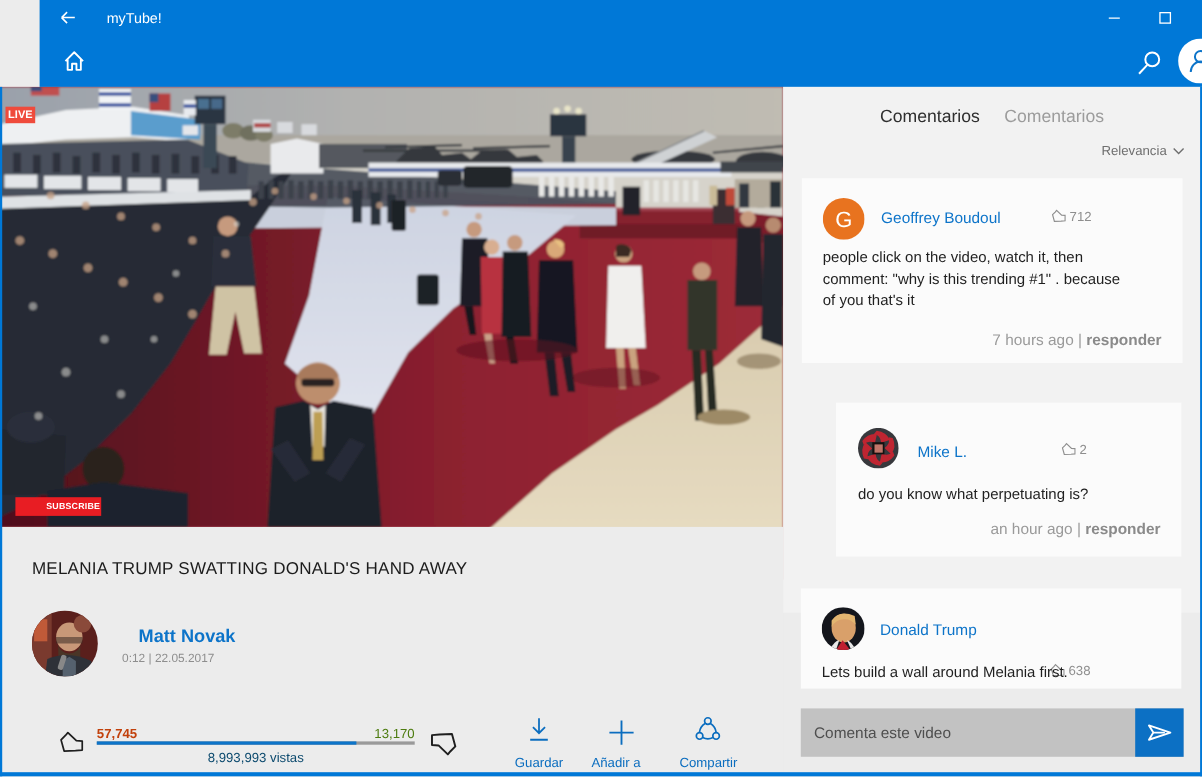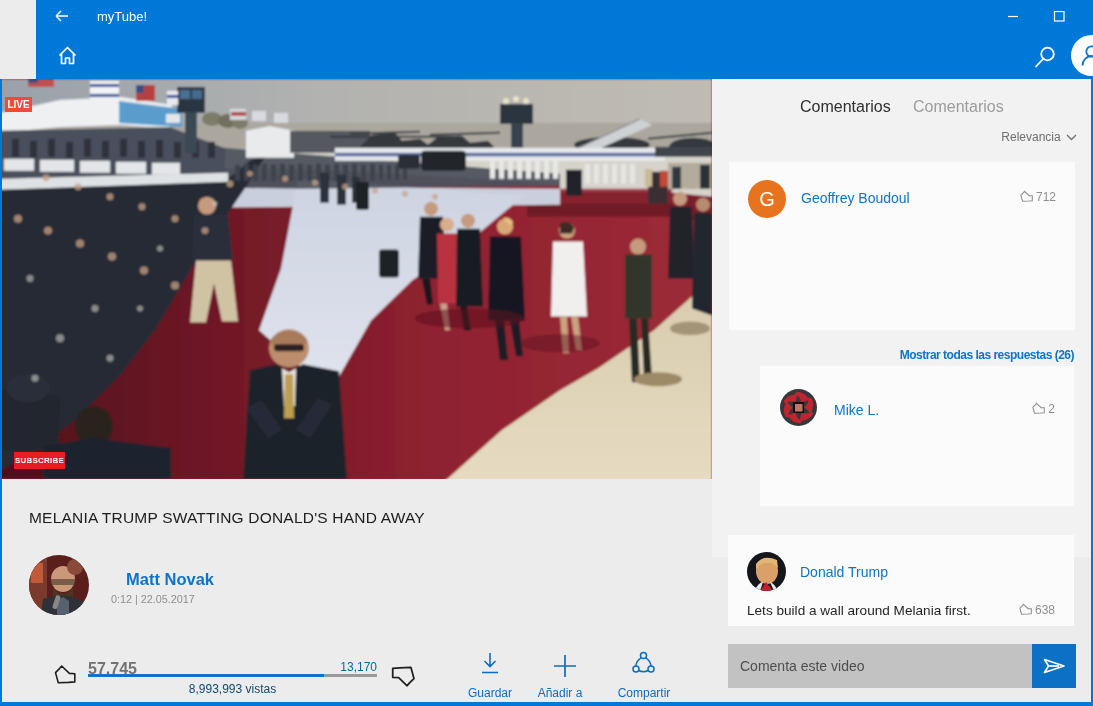--- a/index.html
+++ b/index.html
@@ -10,37 +10,37 @@
   #apptitle{left:61px;top:9px;color:#fff;font-size:13px;}
   
   #bleft{left:0;top:79px;width:2px;height:627px;background:#0078d7;z-index:50;}
   #bright{left:1091px;top:79px;width:2px;height:627px;background:#0078d7;z-index:50;}
   #bbottom{left:0;top:702px;width:1093px;height:4px;background:#0078d7;z-index:50;}
   
   #leftcol{left:0;top:479px;width:712px;height:223px;background:#ececec;}
   #vtitle{left:29px;top:509px;width:650px;font-size:15.5px;color:#1c1c1c;letter-spacing:0.2px;}
   #chname{left:111px;top:570px;font-size:16.5px;font-weight:bold;color:#0d74c9;margin-left:15px;}
   #chsub{left:111px;top:593px;font-size:10.8px;color:#8e8e8e;}
-  #likenum{left:88px;top:660px;font-size:16px;font-weight:bold;color:#737373;}
-  #dislikenum{left:300px;top:660px;width:77px;text-align:right;font-size:12px;color:#0369a1;}
+  #likenum{left:88px;top:660px;font-size:12px;font-weight:bold;color:#c2410c;}
+  #dislikenum{left:300px;top:660px;width:77px;text-align:right;font-size:12px;color:#4d7c0f;}
   #ratebar{left:88px;top:674px;width:289px;height:3px;background:#9a9a9a;}
   #ratefill{left:0;top:0;width:236px;height:3px;background:#0d74c9;}
   #views{left:88px;top:682px;width:289px;text-align:center;font-size:12px;color:#0c4a6e;}
   .actlabel{top:686px;font-size:12px;color:#0b6dbf;text-align:center;width:90px;}
   
   #panel{left:712px;top:79px;width:379px;height:478px;background:#f2f2f2;}
   #tab1{left:88px;top:19px;font-size:16px;color:#2e2e2e;}
   #tab2{left:201px;top:19px;font-size:16px;color:#9c9c9c;}
   #sort{left:230px;top:51px;width:135px;text-align:right;font-size:12px;color:#6f6f6f;}
   .card{background:#fbfbfb;}
   #card1{left:17px;top:83px;width:346px;height:168px;}
   #card2{left:48px;top:287px;width:314px;height:140px;}
   #card3{left:16px;top:456px;width:346px;height:91px;}
   .cname{position:absolute;font-size:14px;color:#0d74c9;}
-  .clikes{position:absolute;font-size:12px;color:#8e8e8e;text-align:right;}
+  .clikes{position:absolute;font-size:12px;color:#8e8e8e;}
   .ctext{position:absolute;font-size:13.6px;color:#1f1f1f;line-height:19.5px;}
   .cfoot{position:absolute;font-size:14px;color:#9a9a9a;text-align:right;}
   .cfoot b{color:#8a8a8a;}
   #mostrar{left:120px;top:269px;width:242px;text-align:right;font-size:12px;letter-spacing:-0.5px;font-weight:bold;color:#0d74c9;}
   #cinput{left:16px;top:565px;width:304px;height:44px;background:#c2c2c2;padding-left:44px;}
   #cinput span{position:absolute;left:12px;top:14px;font-size:14px;color:#4e4e4e;}
   #csend{left:320px;top:565px;width:44px;height:44px;background:#0c70c4;}
 </style>
 </head>
 <body>
@@ -349,21 +349,21 @@
           <circle cx="60" cy="260" r="4"></circle>
           <circle cx="140" cy="230" r="3"></circle>
           <circle cx="110" cy="280" r="3.5"></circle>
           <circle cx="35" cy="300" r="3.5"></circle>
           <circle cx="160" cy="170" r="3"></circle>
           <circle cx="215" cy="125" r="2.5"></circle>
   </g>
 </g>
     </svg>
   <div class="abs" style="left:5px;top:18px;width:27px;height:15px;background:#ef4b3c;color:#fff;font-size:10px;font-weight:bold;text-align:center;line-height:15px;">LIVE</div>
-  <div class="abs" style="left:14px;top:373px;width:51px;height:17px;background:#e81d23;color:#fff;font-size:8px;font-weight:bold;text-align:center;line-height:17px;letter-spacing:0.2px;">SUBSCRIBE</div>
+  <div class="abs" style="left:14px;top:373px;width:51px;height:17px;background:#e81d23;color:#fff;font-size:8px;font-weight:bold;text-align:center;line-height:17px;letter-spacing:0.2px;padding-left:27px;">SUBSCRIBE</div>
 </div>
 
 <div class="abs" id="leftcol"></div>
 <div class="abs" id="vtitle">MELANIA TRUMP SWATTING DONALD'S HAND AWAY</div>
 <svg class="abs" style="left:29px;top:555px" width="60" height="60" viewBox="0 0 60 60">
   <defs>
       <clipPath id="avclip">
         <circle cx="30" cy="30" r="30"></circle>
       </clipPath>
     </defs>
@@ -423,42 +423,45 @@
 
   <div class="abs card" id="card1">
     <svg class="abs" style="left:19px;top:18px" width="38" height="38" viewBox="0 0 38 38">
       <circle cx="19" cy="19" r="19" fill="#e8731f"></circle>
       <text x="19" y="26" text-anchor="middle" font-size="20" fill="#fff" font-family="Liberation Sans">G</text>
     </svg>
     <div class="cname" style="left:72px;top:28px;">Geoffrey Boudoul</div>
     <div class="clikes" style="left:227px;top:28px;width:100px;"><svg width="13" height="12" viewBox="0 0 22 20" style="vertical-align:-1px">
           <path d="M7.7 2 L15.4 9.4 L20.8 9.7 L20.8 17.9 L14.6 18.4 L4.3 18.8 L1.5 8.6 L5.5 4.6 Z" fill="none" stroke="#8e8e8e" stroke-width="1.8"></path>
         </svg> 712</div>
+    <div class="ctext" style="left:19px;top:62px;width:305px;">people click on the video, watch it, then<br>comment: "why is this trending #1" . because<br>of you that's it</div>
+    <div class="cfoot" style="left:27px;top:139px;width:300px;">7 hours ago | <b>responder</b></div>
   </div>
 
-  <div class="abs" id="mostrar">Mostrar todas las respuestas (26)</div>
 
   <div class="abs card" id="card2">
     <svg class="abs" style="left:20px;top:23px" width="37" height="37" viewBox="0 0 37 37">
       <circle cx="18.5" cy="18.5" r="18.5" fill="#37383c"></circle>
       <g fill="#bf2531">
         <path d="M17 2.5 Q26 3.5 29 11 L21 13.5 Q20.5 6.5 14.5 5.5 Z"></path>
         <path d="M17 2.5 Q26 3.5 29 11 L21 13.5 Q20.5 6.5 14.5 5.5 Z" transform="rotate(60 18.5 18.5)"></path>
         <path d="M17 2.5 Q26 3.5 29 11 L21 13.5 Q20.5 6.5 14.5 5.5 Z" transform="rotate(120 18.5 18.5)"></path>
         <path d="M17 2.5 Q26 3.5 29 11 L21 13.5 Q20.5 6.5 14.5 5.5 Z" transform="rotate(180 18.5 18.5)"></path>
         <path d="M17 2.5 Q26 3.5 29 11 L21 13.5 Q20.5 6.5 14.5 5.5 Z" transform="rotate(240 18.5 18.5)"></path>
         <path d="M17 2.5 Q26 3.5 29 11 L21 13.5 Q20.5 6.5 14.5 5.5 Z" transform="rotate(300 18.5 18.5)"></path>
       </g>
       <rect x="13" y="13" width="11" height="11" fill="#15100f"></rect>
       <rect x="15" y="15" width="7.5" height="7.5" fill="#c0766a"></rect>
     </svg>
     <div class="cname" style="left:74px;top:36px;">Mike L.</div>
     <div class="clikes" style="left:205px;top:36px;width:90px;"><svg width="13" height="12" viewBox="0 0 22 20" style="vertical-align:-1px">
           <path d="M7.7 2 L15.4 9.4 L20.8 9.7 L20.8 17.9 L14.6 18.4 L4.3 18.8 L1.5 8.6 L5.5 4.6 Z" fill="none" stroke="#8e8e8e" stroke-width="1.8"></path>
         </svg> 2</div>
+    <div class="ctext" style="left:20px;top:74px;width:280px;">do you know what perpetuating is?</div>
+    <div class="cfoot" style="left:0px;top:106px;width:295px;">an hour ago | <b>responder</b></div>
   </div>
 
   <div class="abs card" id="card3">
     <svg class="abs" style="left:19px;top:17px" width="39" height="39" viewBox="0 0 39 39">
       <defs>
           <clipPath id="dtclip">
             <circle cx="19.5" cy="19.5" r="19.5"></circle>
           </clipPath>
         </defs>
       <g clip-path="url(#dtclip)">

